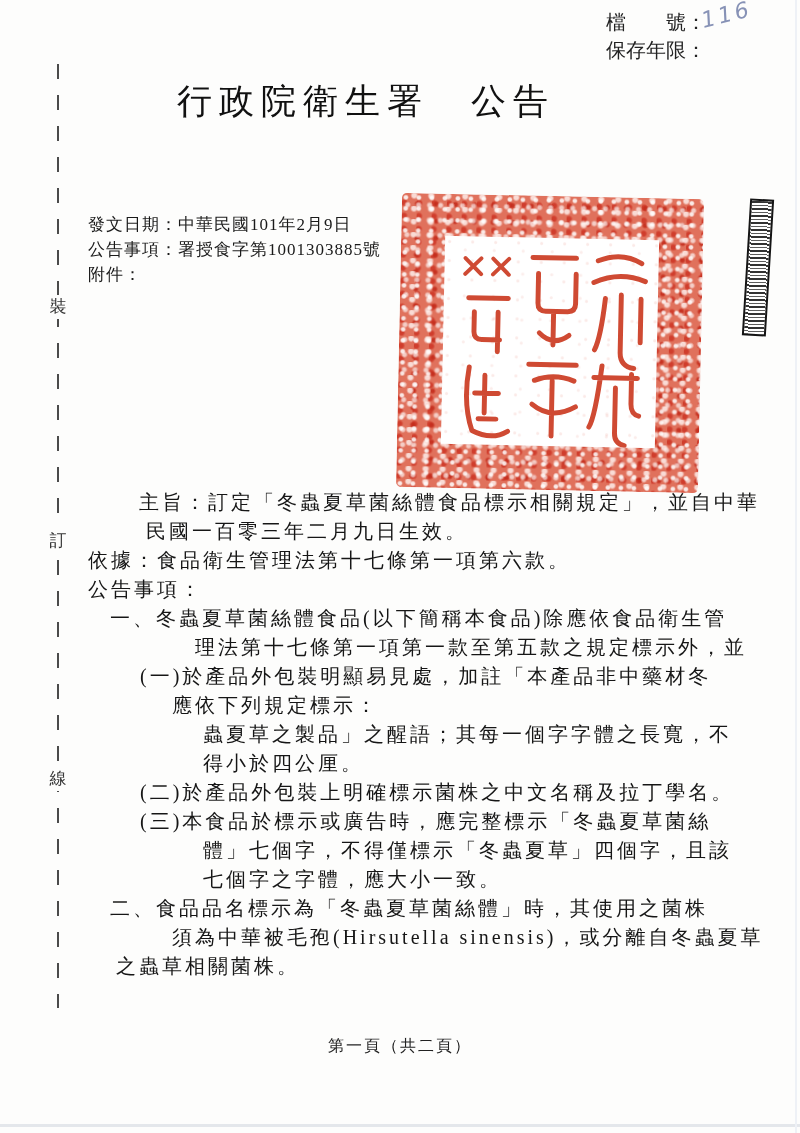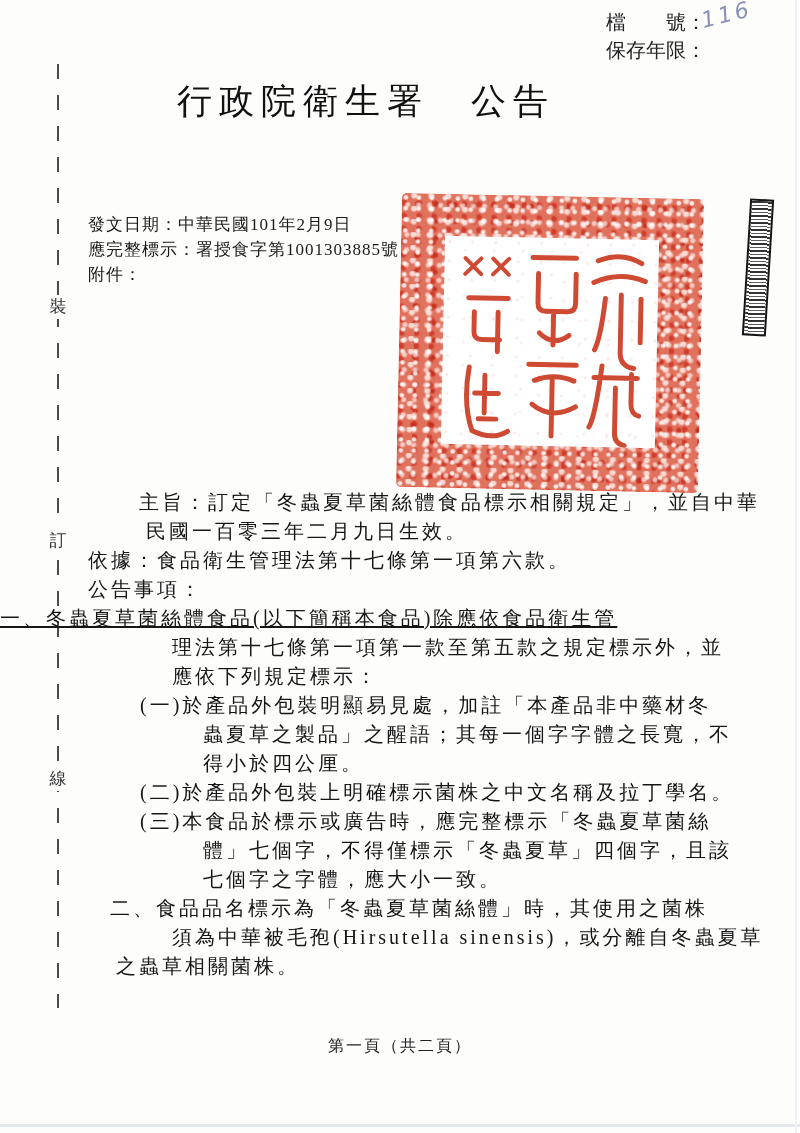--- a/index.html
+++ b/index.html
@@ -99,21 +99,21 @@
 <div class="archive-block">
   <div>檔　　號：</div>
   <div>保存年限：</div>
 </div>
 <div class="handwritten">116</div>
 
 <div class="doc-title">行政院衛生署　公告</div>
 
 <div class="meta-block">
   <div>發文日期：中華民國101年2月9日</div>
-  <div>應完整標示：署授食字第1001303885號</div>
+  <div>公告事項：署授食字第1001303885號</div>
   <div>附件：</div>
 </div>
 
 <div class="seal">
   <div class="seal-inner">
     <span class="sr-only">行政院衛生署</span>
     <svg viewBox="0 0 210 210" fill="none" stroke="#cf4a33" stroke-width="5" stroke-linecap="round" stroke-linejoin="round">
 
       <path d="M152 22 q24 -10 44 2 M148 44 q26 -12 52 -2 M160 60 q-4 40 -10 52 M176 56 v58 q0 14 14 16 M196 60 v44"></path>
       <path d="M150 140 h44 M158 128 q-6 52 -12 62 M172 150 v46 q0 10 10 12 M188 136 v30 q0 10 8 12"></path>
@@ -128,24 +128,24 @@
   </div>
 </div>
 
 <div class="reg-strip"></div>
 
 <div class="body-text" id="body-lines">
     <div class="body-line" style="padding-left: 88px; text-align: right;">主旨：訂定「冬蟲夏草菌絲體食品標示相關規定」，並自中華</div>
     <div class="body-line" style="padding-left: 146px;">民國一百零三年二月九日生效。</div>
     <div class="body-line" style="padding-left: 88px;">依據：食品衛生管理法第十七條第一項第六款。</div>
     <div class="body-line" style="padding-left: 88px;">公告事項：</div>
-    <div class="body-line" style=" text-decoration: underline;">一、冬蟲夏草菌絲體食品(以下簡稱本食品)除應依食品衛生管</div>
-    <div class="body-line" style="padding-left: 172px;">理法第十七條第一項第一款至第五款之規定標示外，並</div>
+    <div class="body-line" style="padding-left: 110px;">一、冬蟲夏草菌絲體食品(以下簡稱本食品)除應依食品衛生管</div>
+    <div class="body-line" style="padding-left: 172px; margin-left: 23px;">理法第十七條第一項第一款至第五款之規定標示外，並</div>
+    <div class="body-line" style="padding-left: 140px;">(一)於產品外包裝明顯易見處，加註「本產品非中藥材冬</div>
     <div class="body-line" style="padding-left: 172px;">應依下列規定標示：</div>
-    <div class="body-line" style="padding-left: 140px;">(一)於產品外包裝明顯易見處，加註「本產品非中藥材冬</div>
     <div class="body-line" style="padding-left: 203px;">蟲夏草之製品」之醒語；其每一個字字體之長寬，不</div>
     <div class="body-line" style="padding-left: 203px;">得小於四公厘。</div>
     <div class="body-line" style="padding-left: 140px;">(二)於產品外包裝上明確標示菌株之中文名稱及拉丁學名。</div>
     <div class="body-line" style="padding-left: 140px;">(三)本食品於標示或廣告時，應完整標示「冬蟲夏草菌絲</div>
     <div class="body-line" style="padding-left: 203px;">體」七個字，不得僅標示「冬蟲夏草」四個字，且該</div>
     <div class="body-line" style="padding-left: 203px;">七個字之字體，應大小一致。</div>
     <div class="body-line" style="padding-left: 110px;">二、食品品名標示為「冬蟲夏草菌絲體」時，其使用之菌株</div>
     <div class="body-line" style="padding-left: 172px;">須為中華被毛孢(Hirsutella sinensis)，或分離自冬蟲夏草</div>
     <div class="body-line" style="padding-left: 116px;">之蟲草相關菌株。</div>
   </div>

